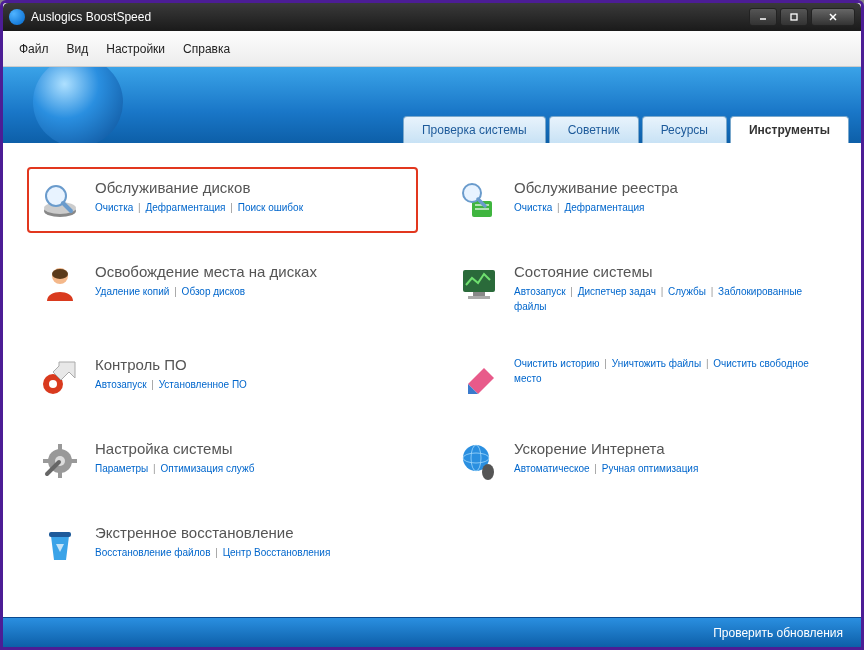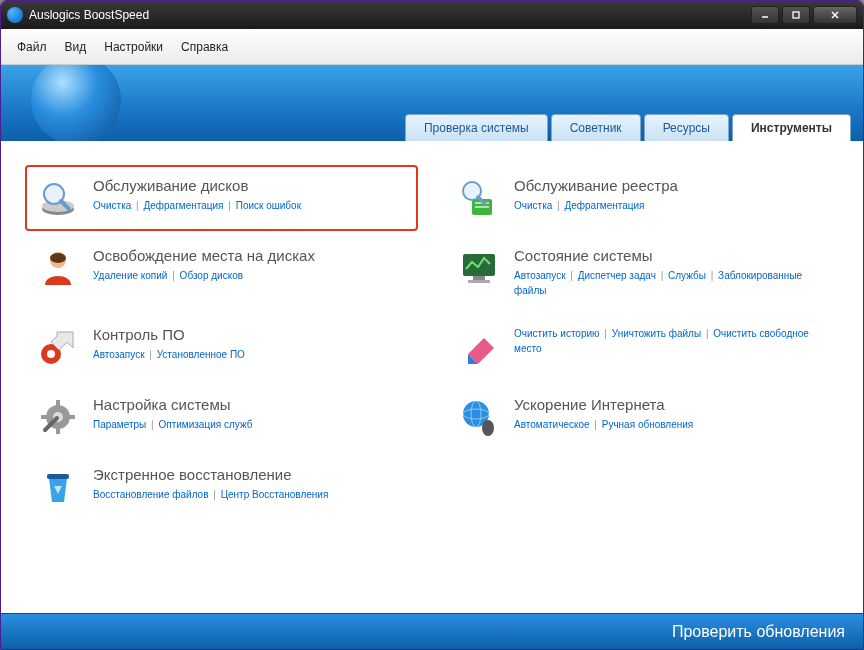--- a/index.html
+++ b/index.html
@@ -1,42 +1,42 @@
 <!DOCTYPE html>
 <html><head>
 <meta charset="utf-8">
 <style>
 * { box-sizing: border-box; margin: 0; padding: 0; }
 body { font-family: "Segoe UI", Tahoma, sans-serif; font-size: 13px; background: #888; width: 864px; height: 650px; overflow: hidden; }
-.window { width: 864px; height: 650px; background: #fff; border: 1px solid #4c1d95; border-radius: 6px 6px 0 0; display: flex; flex-direction: column; }
+.window { width: 864px; height: 650px; background: #fff; border: 3px solid #4c1d95; border-radius: 6px 6px 0 0; display: flex; flex-direction: column; }
 .titlebar { height: 28px; background: linear-gradient(to bottom, #3a3a3a, #1a1a1a); display: flex; align-items: center; padding: 0 6px; color: #fff; border-radius: 5px 5px 0 0; }
 .titlebar .app-icon { width: 16px; height: 16px; background: radial-gradient(circle at 30% 30%, #4fb3ff, #0066cc); border-radius: 50%; margin-right: 6px; }
 .titlebar .title { font-size: 12px; flex: 1; }
 .win-controls { display: flex; gap: 3px; }
 .win-btn { width: 28px; height: 18px; background: linear-gradient(to bottom, #555, #333); border: 1px solid #222; border-radius: 3px; display: flex; align-items: center; justify-content: center; }
 .win-btn.close { width: 44px; background: linear-gradient(to bottom, #666, #333); }
 .win-btn svg { width: 10px; height: 10px; }
 .menubar { height: 36px; background: linear-gradient(to bottom, #fdfdfd, #ececec); border-bottom: 1px solid #ccc; display: flex; align-items: center; padding: 0 8px; gap: 2px; }
 .menu-item { padding: 3px 8px; font-size: 12px; color: #222; cursor: default; }
 .banner { height: 76px; background: linear-gradient(to bottom, #3aa3e8 0%, #1976c7 60%, #0d5fa8 100%); position: relative; overflow: hidden; }
 .globe { position: absolute; left: 30px; top: -10px; width: 90px; height: 90px; background: radial-gradient(circle at 35% 30%, #aee0ff 0%, #2a8fe0 40%, #0a4a90 100%); border-radius: 50%; }
 .tabs { position: absolute; right: 12px; bottom: 0; display: flex; gap: 3px; }
 .tab { padding: 6px 18px; background: linear-gradient(to bottom, #e8f3fc, #c8e2f5); border: 1px solid #7aa8cc; border-bottom: none; border-radius: 4px 4px 0 0; color: #1d5a9a; font-size: 12px; cursor: default; }
 .tab.active { background: #fff; color: #333; font-weight: 600; }
 .content { flex: 1; background: #fff; padding: 24px 24px 12px 24px; overflow: auto; }
-.grid { display: grid; grid-template-columns: 1fr 1fr; gap: 4px 28px; }
+.grid { display: grid; grid-template-columns: 1fr 1fr; gap: 18px 28px; }
 .tool-card { display: flex; gap: 14px; padding: 10px; border: 2px solid transparent; border-radius: 4px; }
 .tool-card.highlighted { border-color: #e2371e; }
 .tool-icon { width: 42px; height: 42px; flex-shrink: 0; display: flex; align-items: center; justify-content: center; }
 .tool-body { flex: 1; }
 .tool-title { font-size: 15px; color: #555; margin-bottom: 4px; }
 .tool-links { font-size: 10px; color: #0066cc; line-height: 1.5; }
 .tool-links .link { color: #0066cc; cursor: pointer; }
 .tool-links .sep { color: #999; margin: 0 2px; }
-.statusbar { height: 36px; background: linear-gradient(to bottom, #2a8fe0, #0d5fa8); display: flex; align-items: center; justify-content: flex-end; padding: 0 18px; color: #fff; font-size: 16px; border-top: 1px solid #0a4a90; }
+.statusbar { height: 30px; background: linear-gradient(to bottom, #2a8fe0, #0d5fa8); display: flex; align-items: center; justify-content: flex-end; padding: 0 18px; color: #fff; font-size: 12px; border-top: 1px solid #0a4a90; }
 .statusbar .link { color: #fff; cursor: pointer; }
 </style>
 </head>
 <body>
 
 <div class="window">
 
   <div class="titlebar">
     <div class="app-icon"></div>
     <div class="title">Auslogics BoostSpeed</div>
@@ -190,21 +190,21 @@
         <div class="tool-icon">
           <svg width="42" height="42" viewBox="0 0 42 42">
               <circle cx="18" cy="18" r="13" fill="#2a8fe0"></circle>
               <ellipse cx="18" cy="18" rx="13" ry="5" fill="none" stroke="#aee0ff" opacity="0.7"></ellipse>
               <ellipse cx="18" cy="18" rx="5" ry="13" fill="none" stroke="#aee0ff" opacity="0.7"></ellipse>
               <ellipse cx="30" cy="32" rx="6" ry="8" fill="#555"></ellipse>
             </svg>
         </div>
         <div class="tool-body">
           <div class="tool-title">Ускорение Интернета</div>
-          <div class="tool-links"><span class="link">Автоматическое</span><span class="sep"> | </span><span class="link">Ручная обновления</span></div>
+          <div class="tool-links"><span class="link">Автоматическое</span><span class="sep"> | </span><span class="link">Ручная оптимизация</span></div>
         </div>
       </div>
 
       <div class="tool-card">
         <div class="tool-icon">
           <svg width="42" height="42" viewBox="0 0 42 42">
               <path d="M12 12 L30 12 L27 36 L15 36 Z" fill="#3aa3e8"></path>
               <rect x="10" y="8" width="22" height="5" rx="2" fill="#1d5a9a"></rect>
               <path d="M17 20 L25 20 L21 28 Z" fill="#fff" opacity="0.7"></path>
             </svg>

